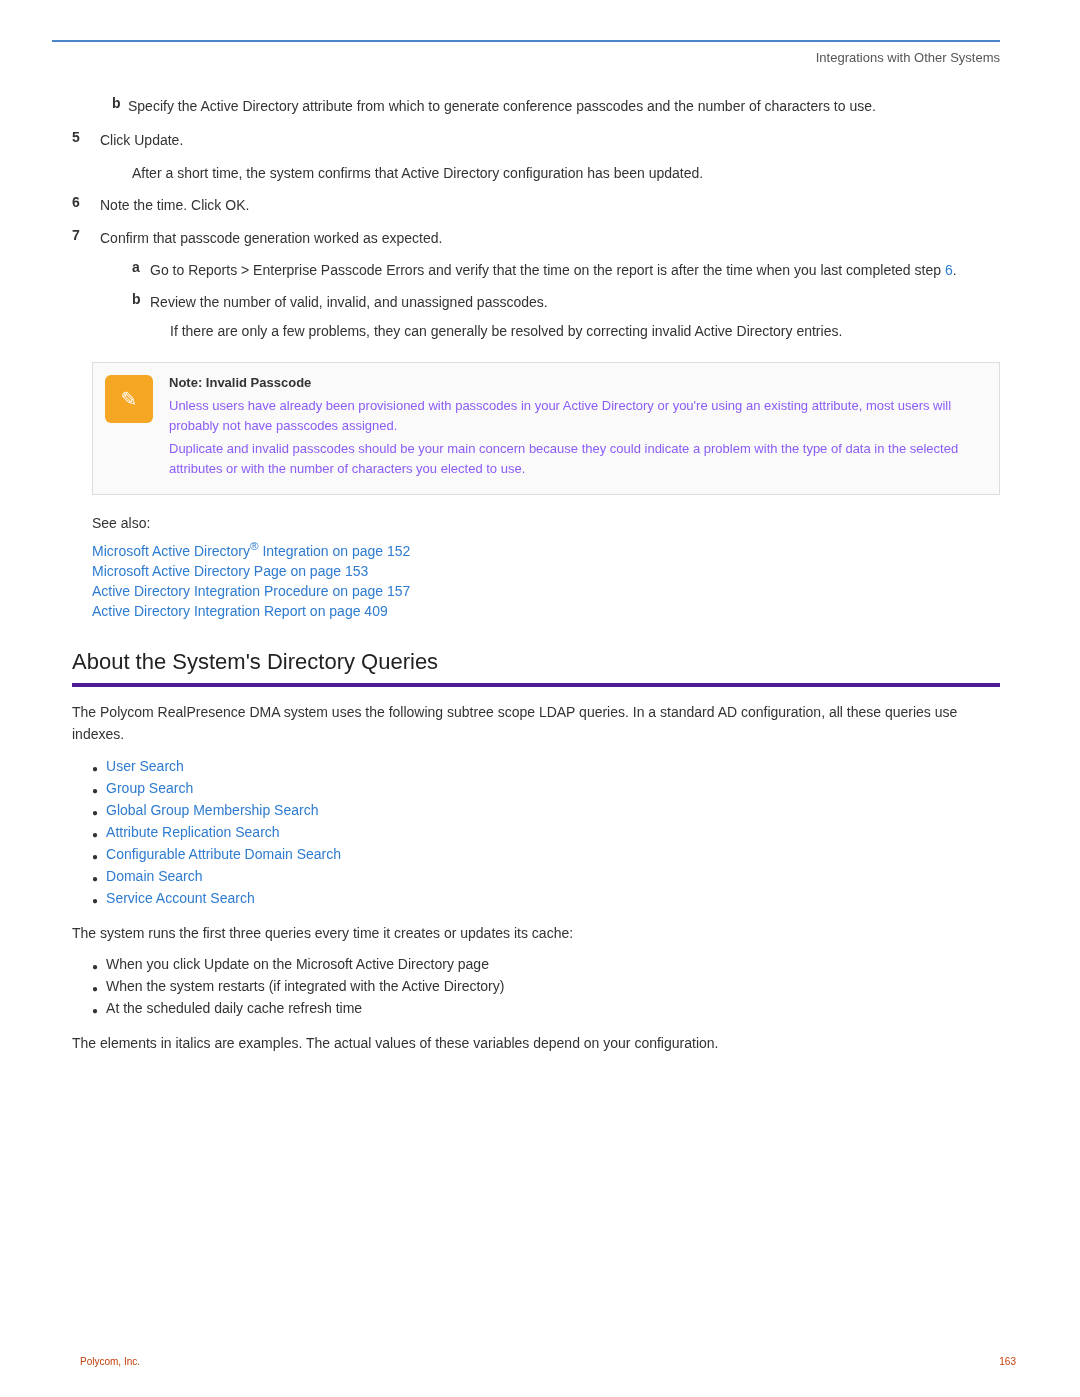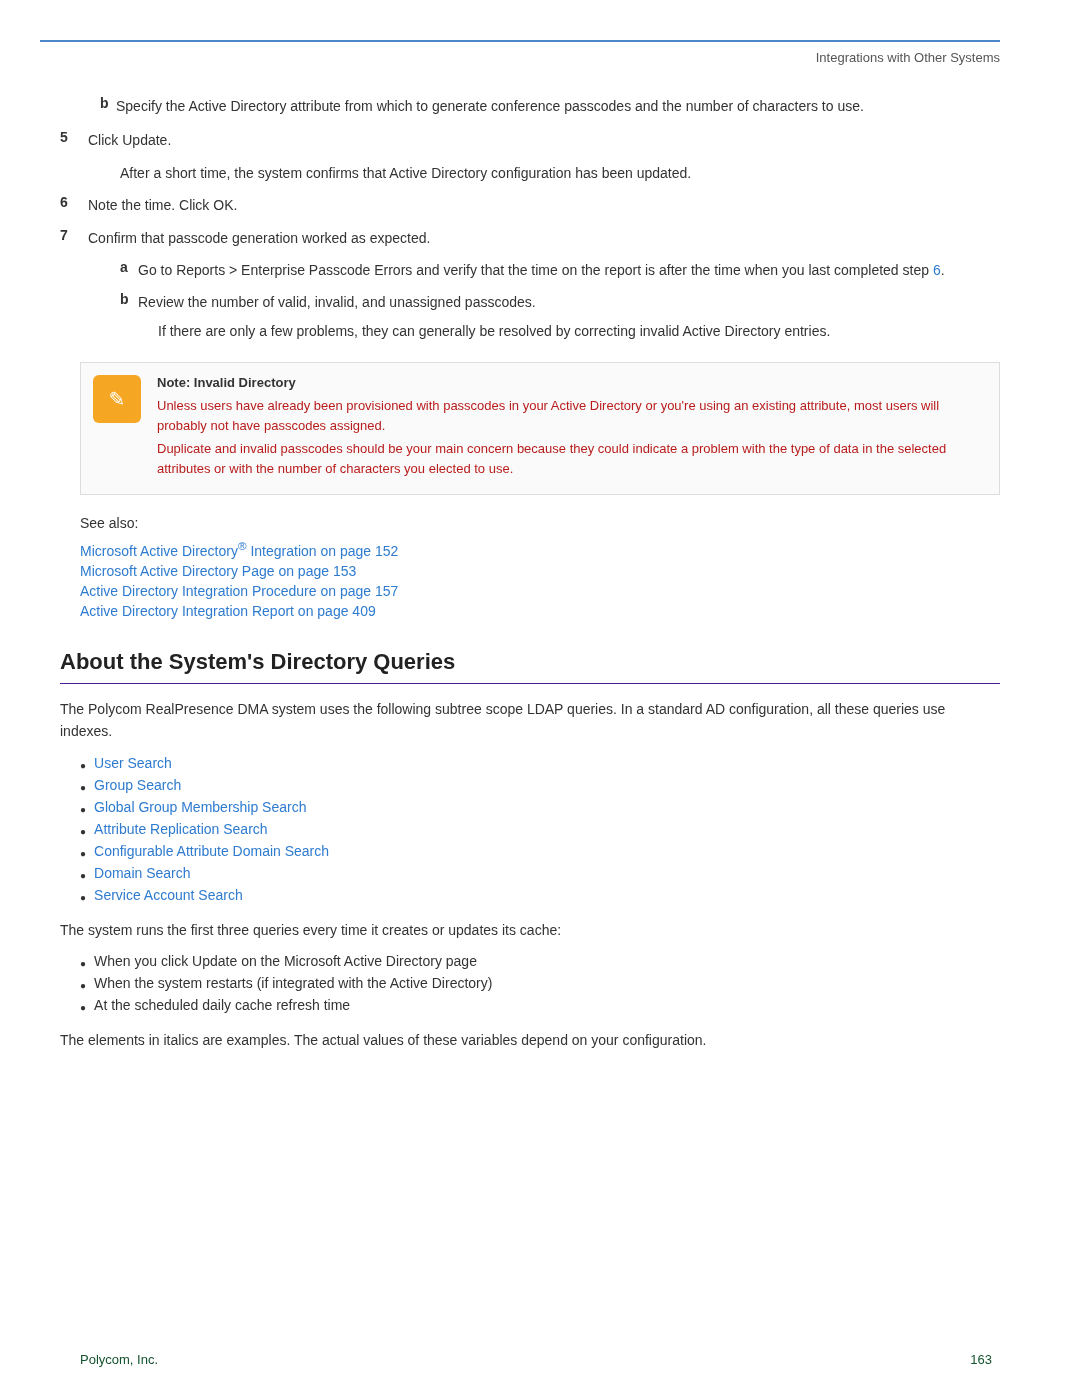--- a/index.html
+++ b/index.html
@@ -14,21 +14,21 @@
       color: #333;
       background: #fff;
       width: 1080px;
       min-height: 1397px;
       position: relative;
     }
 
     .page-container {
       width: 100%;
       min-height: 1397px;
-      padding: 40px 80px 60px 40px;
+      padding: 40px 80px 60px 52px;
       position: relative;
     }
 
     .header-line {
       border-top: 2px solid #4a86c8;
       margin-bottom: 8px;
     }
 
     .header-right {
       text-align: right;
@@ -103,21 +103,21 @@
     }
 
     .note-title {
       font-weight: bold;
       font-size: 13px;
       margin-bottom: 6px;
     }
 
     .note-text {
       font-size: 13px;
-      color: #b91c1c;
+      color: #8b5cf6;
       line-height: 1.5;
       margin-bottom: 4px;
     }
 
     .see-also {
       margin: 20px 0 4px 20px;
       font-size: 14px;
     }
 
     .see-also-label {
@@ -130,24 +130,24 @@
     }
 
     .see-also-link {
       display: block;
       margin-bottom: 4px;
       color: #2e7bcf;
     }
 
     .section-heading {
       font-size: 22px;
-      font-weight: bold;
+      font-weight: normal;
       color: #222;
       margin: 30px 0 14px 0;
-      border-bottom: 1px solid #4c1d95;
+      border-bottom: 4px solid #4c1d95;
       padding-bottom: 8px;
     }
 
     .body-text {
       font-size: 14px;
       line-height: 1.6;
       margin-bottom: 12px;
     }
 
     .bullet-list {
@@ -172,25 +172,25 @@
     }
 
     .bullet-list li a {
       color: #2e7bcf;
     }
 
     .footer-area {
       position: absolute;
       bottom: 30px;
       left: 80px;
-      right: 88px;
+      right: 64px;
       display: flex;
       justify-content: space-between;
-      font-size: 13px;
-      color: #14532d;
+      font-size: 10px;
+      color: #c2410c;
     }
 
     .bold {
       font-weight: normal;
     }
 
     .step-text {
       flex: 1;
       line-height: 1.6;
     }
@@ -245,21 +245,21 @@
     </div>
 
     <div class="note-box">
       <div class="note-icon">
         <svg width="32" height="32" viewBox="0 0 32 32" fill="none">
           <rect width="32" height="32" rx="4" fill="#f5a623"></rect>
           <text x="16" y="23" text-anchor="middle" font-size="20" fill="white">✎</text>
         </svg>
       </div>
       <div class="note-content">
-        <div class="note-title">Note: Invalid Directory</div>
+        <div class="note-title">Note: Invalid Passcode</div>
         <div class="note-text">Unless users have already been provisioned with passcodes in your Active Directory or you're using an existing attribute, most users will probably not have passcodes assigned.</div>
         <div class="note-text">Duplicate and invalid passcodes should be your main concern because they could indicate a problem with the type of data in the selected attributes or with the number of characters you elected to use.</div>
       </div>
     </div>
 
     <div class="see-also">
       <div class="see-also-label">See also:</div>
       <a href="#" class="see-also-link">Microsoft Active Directory<sup>®</sup> Integration on page 152</a>
       <a href="#" class="see-also-link">Microsoft Active Directory Page on page 153</a>
       <a href="#" class="see-also-link">Active Directory Integration Procedure on page 157</a>

